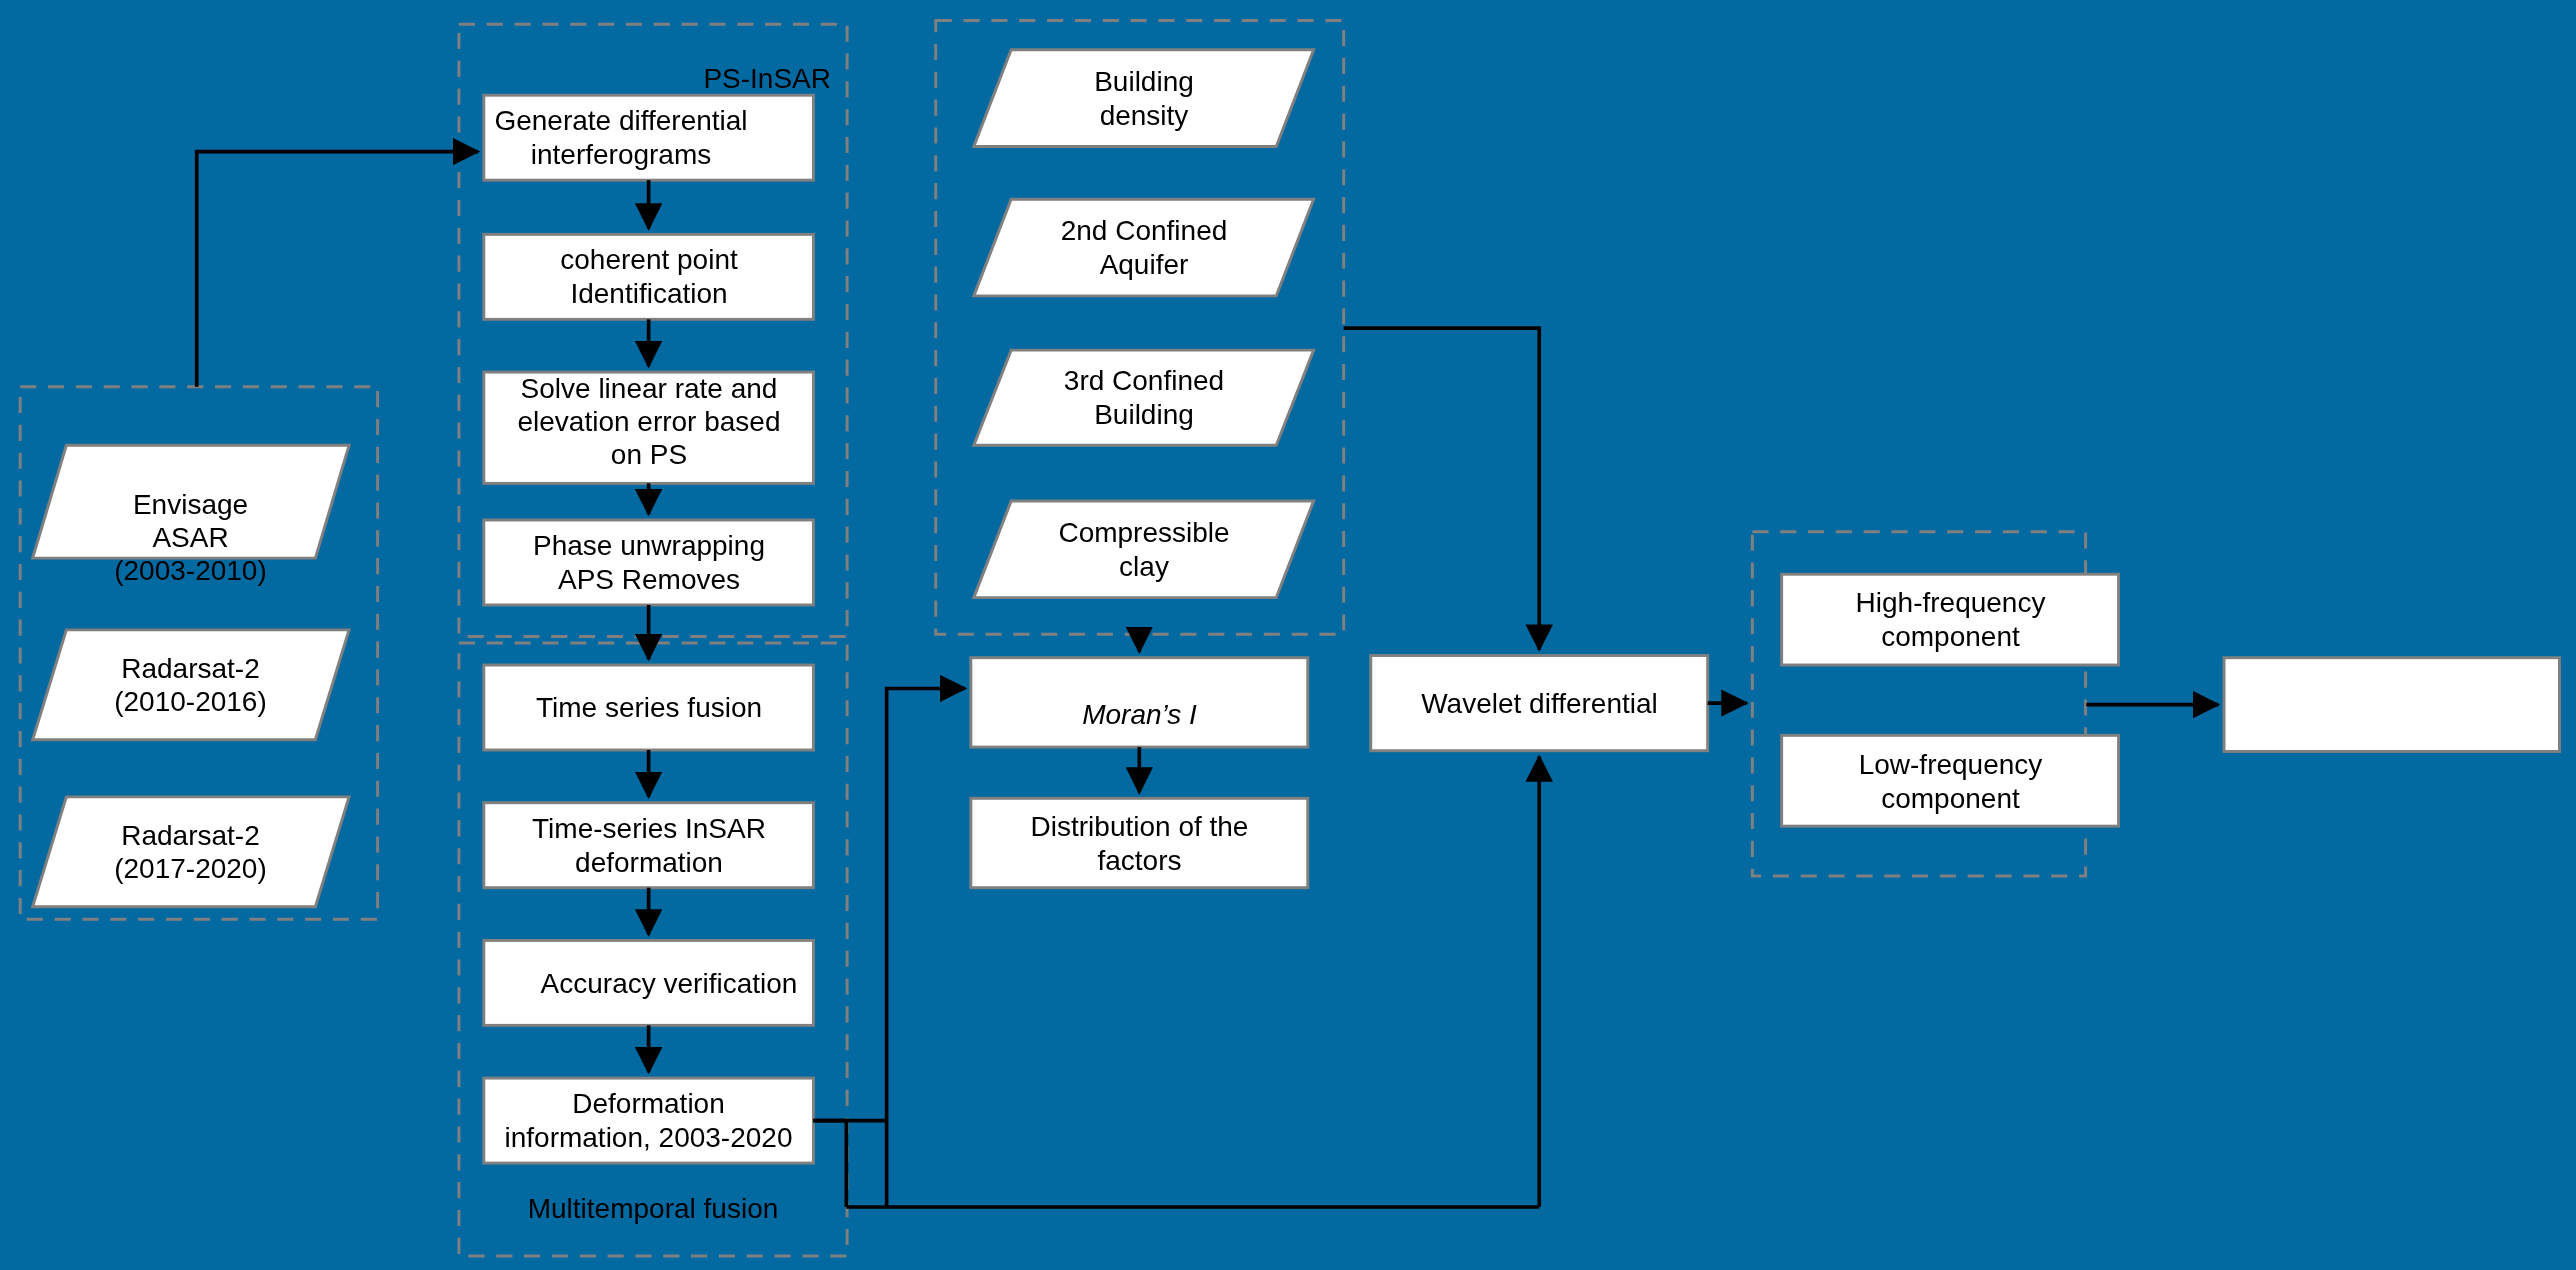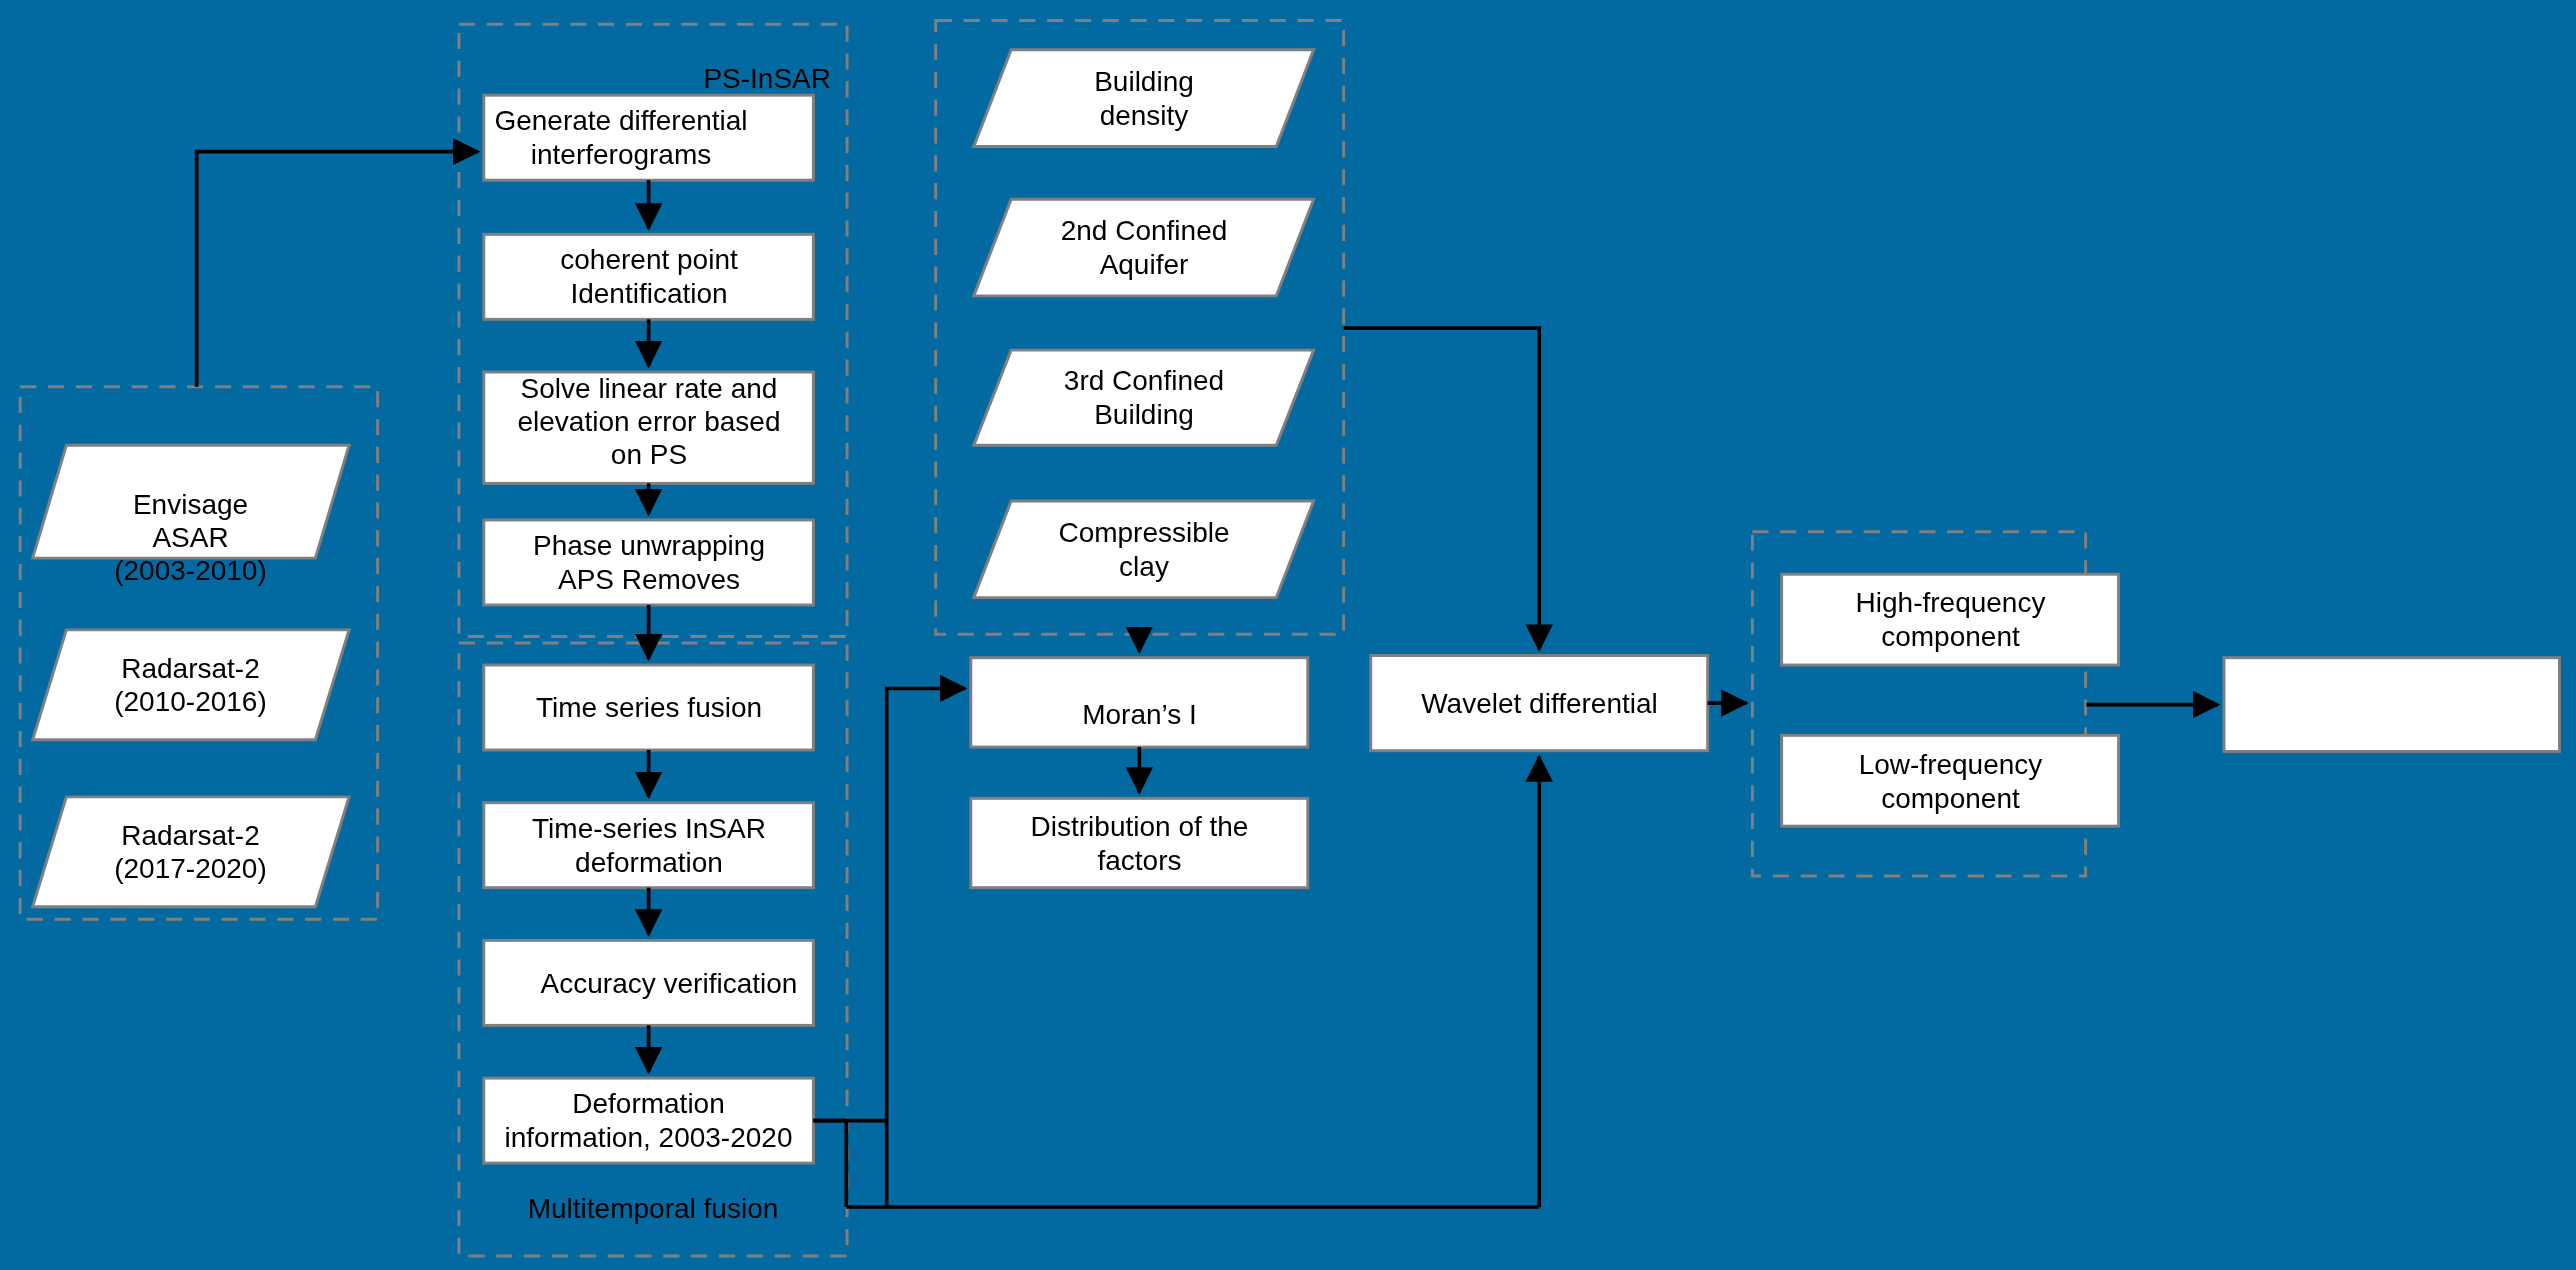--- a/index.html
+++ b/index.html
@@ -157,21 +157,21 @@
 
   <div class="node-text" style="left:974px; top:50px; width:340px; height:97px;">Building
 density</div>
   <div class="node-text" style="left:974px; top:199px; width:340px; height:97px;">2nd Confined
 Aquifer</div>
   <div class="node-text" style="left:974px; top:350px; width:340px; height:95px;">3rd Confined
 Building</div>
   <div class="node-text" style="left:974px; top:501px; width:340px; height:97px;">Compressible
 clay</div>
 
-  <div class="node-text" style="left:971px; top:658px; width:337px; height:113px;">Moran’s I</div>
+  <div class="node-text" style="left:971px; top:658px; width:337px; height:113px;font-style:italic;">Moran’s I</div>
   <div class="node-text" style="left:971px; top:799px; width:337px; height:89px;">Distribution of the
 factors</div>
 
   <div class="node-text" style="left:1371px; top:656px; width:337px; height:95px;">Wavelet differential</div>
 
   <div class="node-text" style="left:1782px; top:574px; width:337px; height:91px;">High-frequency
 component</div>
   <div class="node-text" style="left:1782px; top:736px; width:337px; height:91px;">Low-frequency
 component</div>
 

